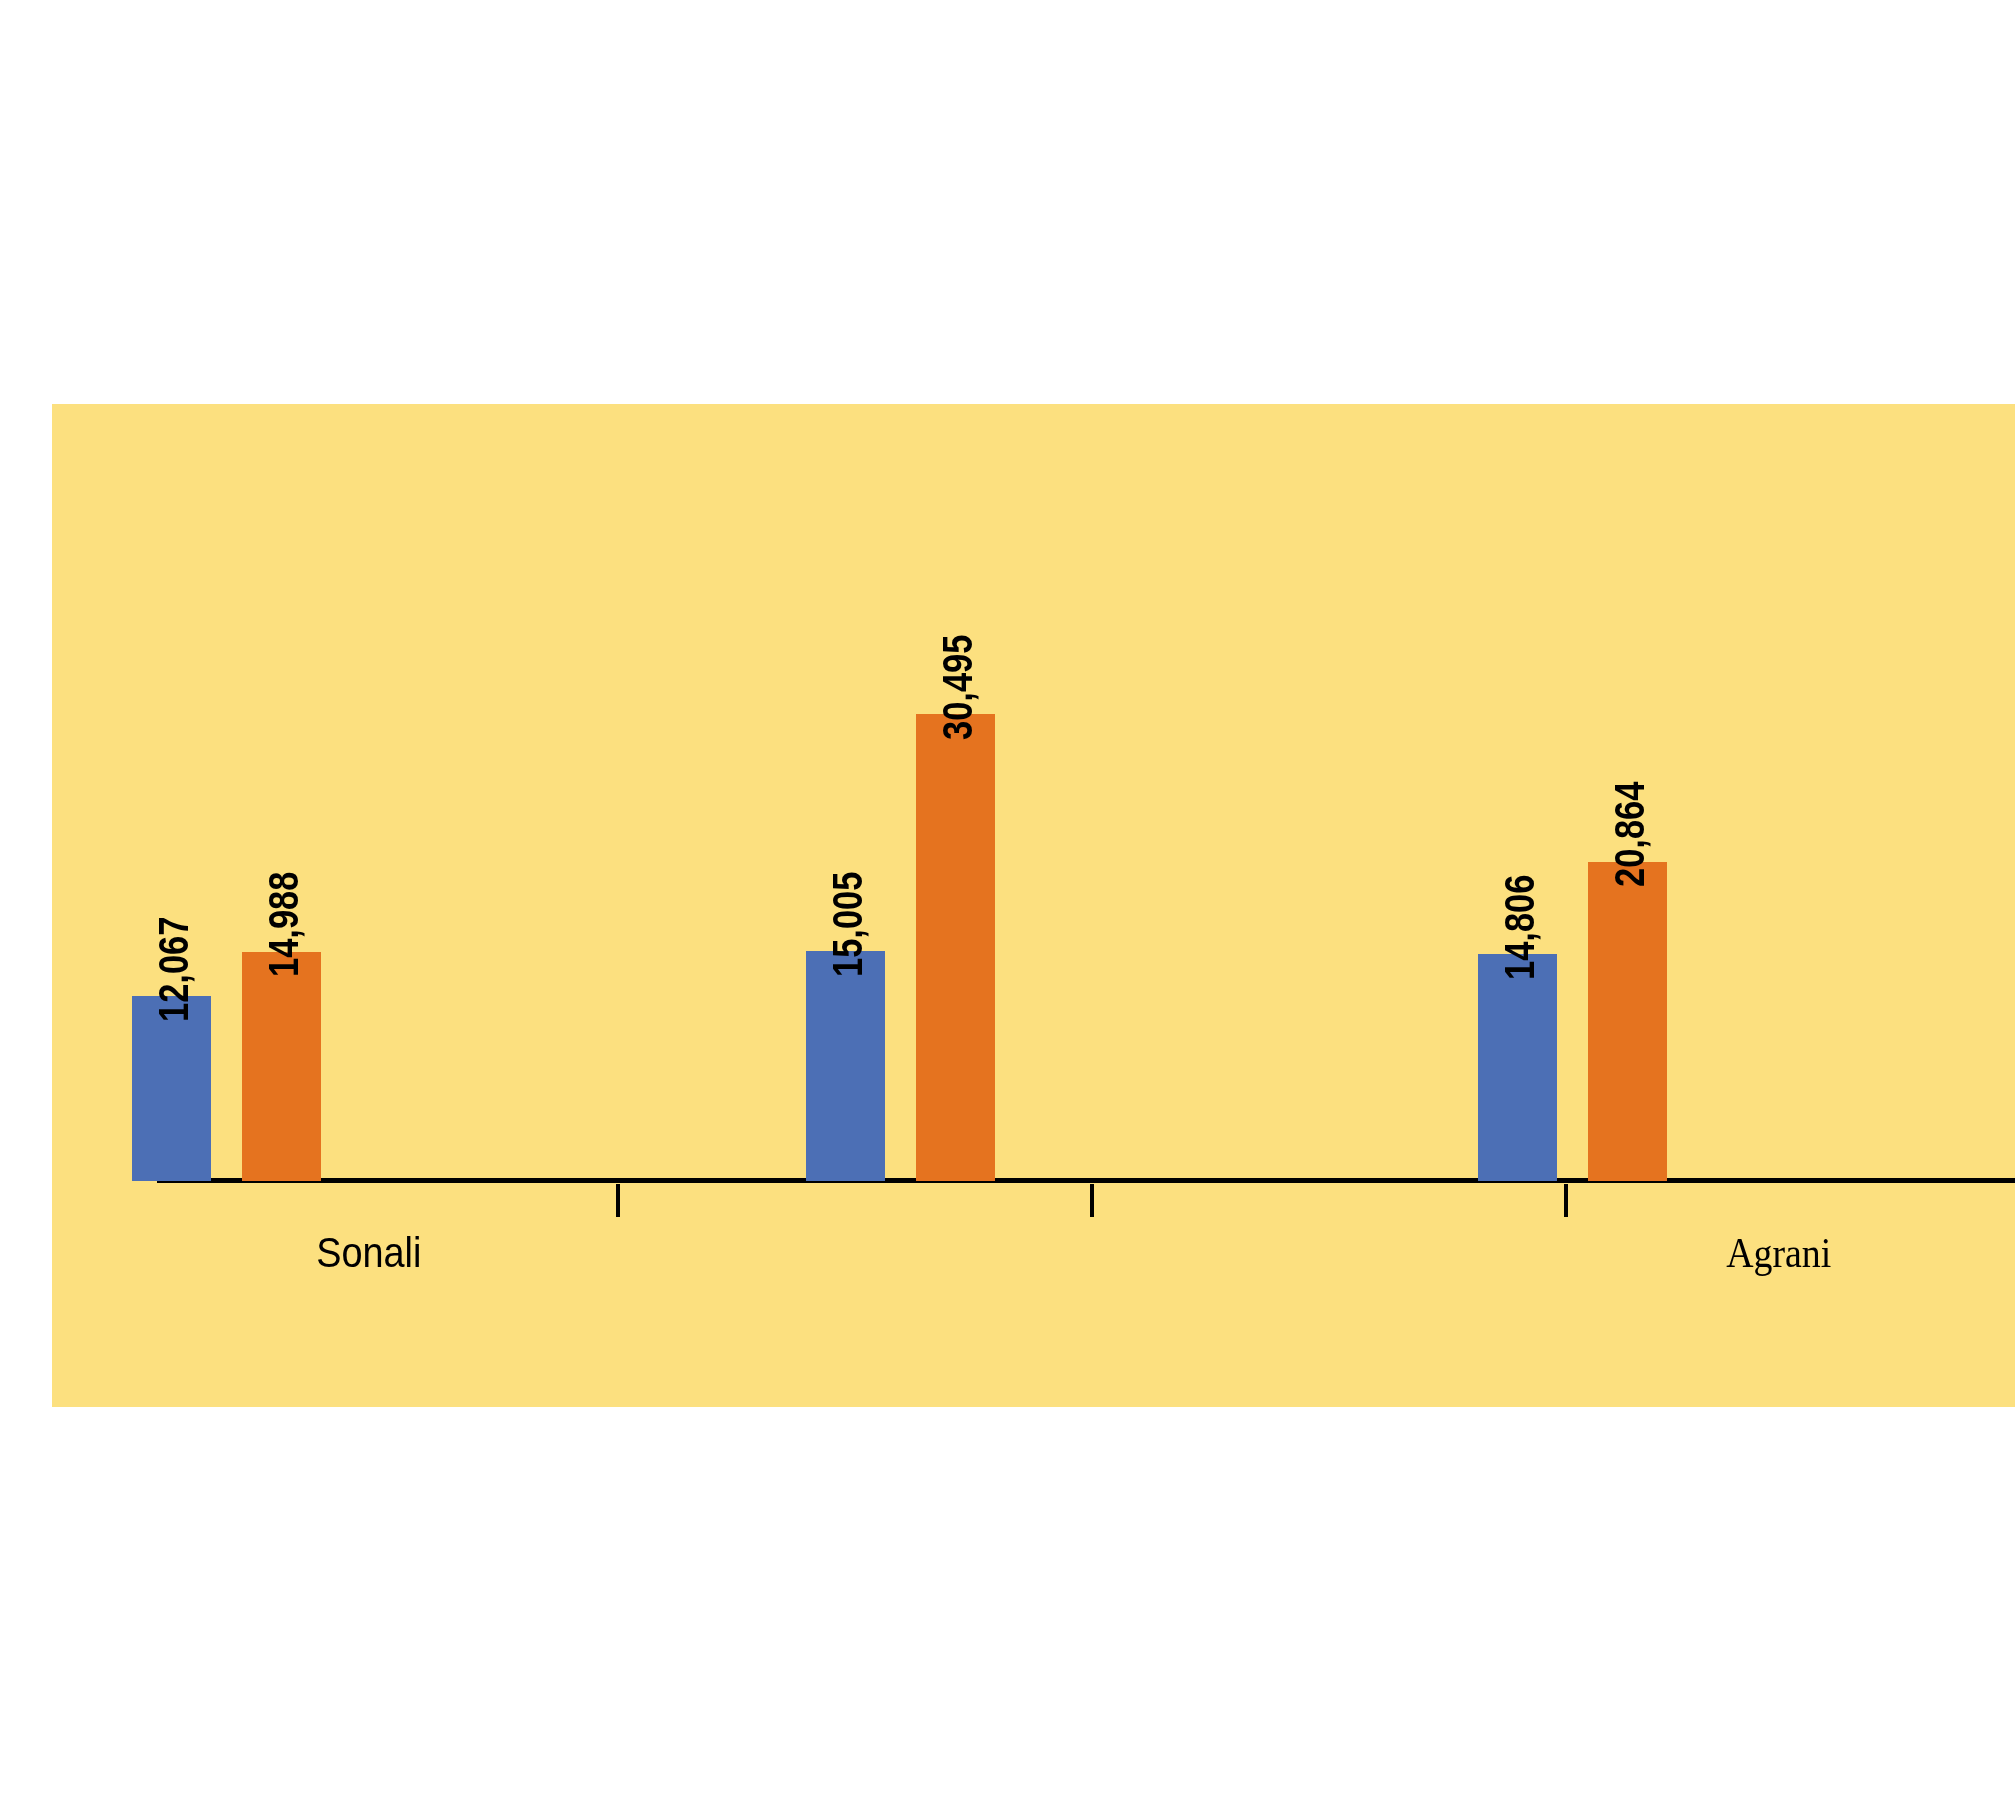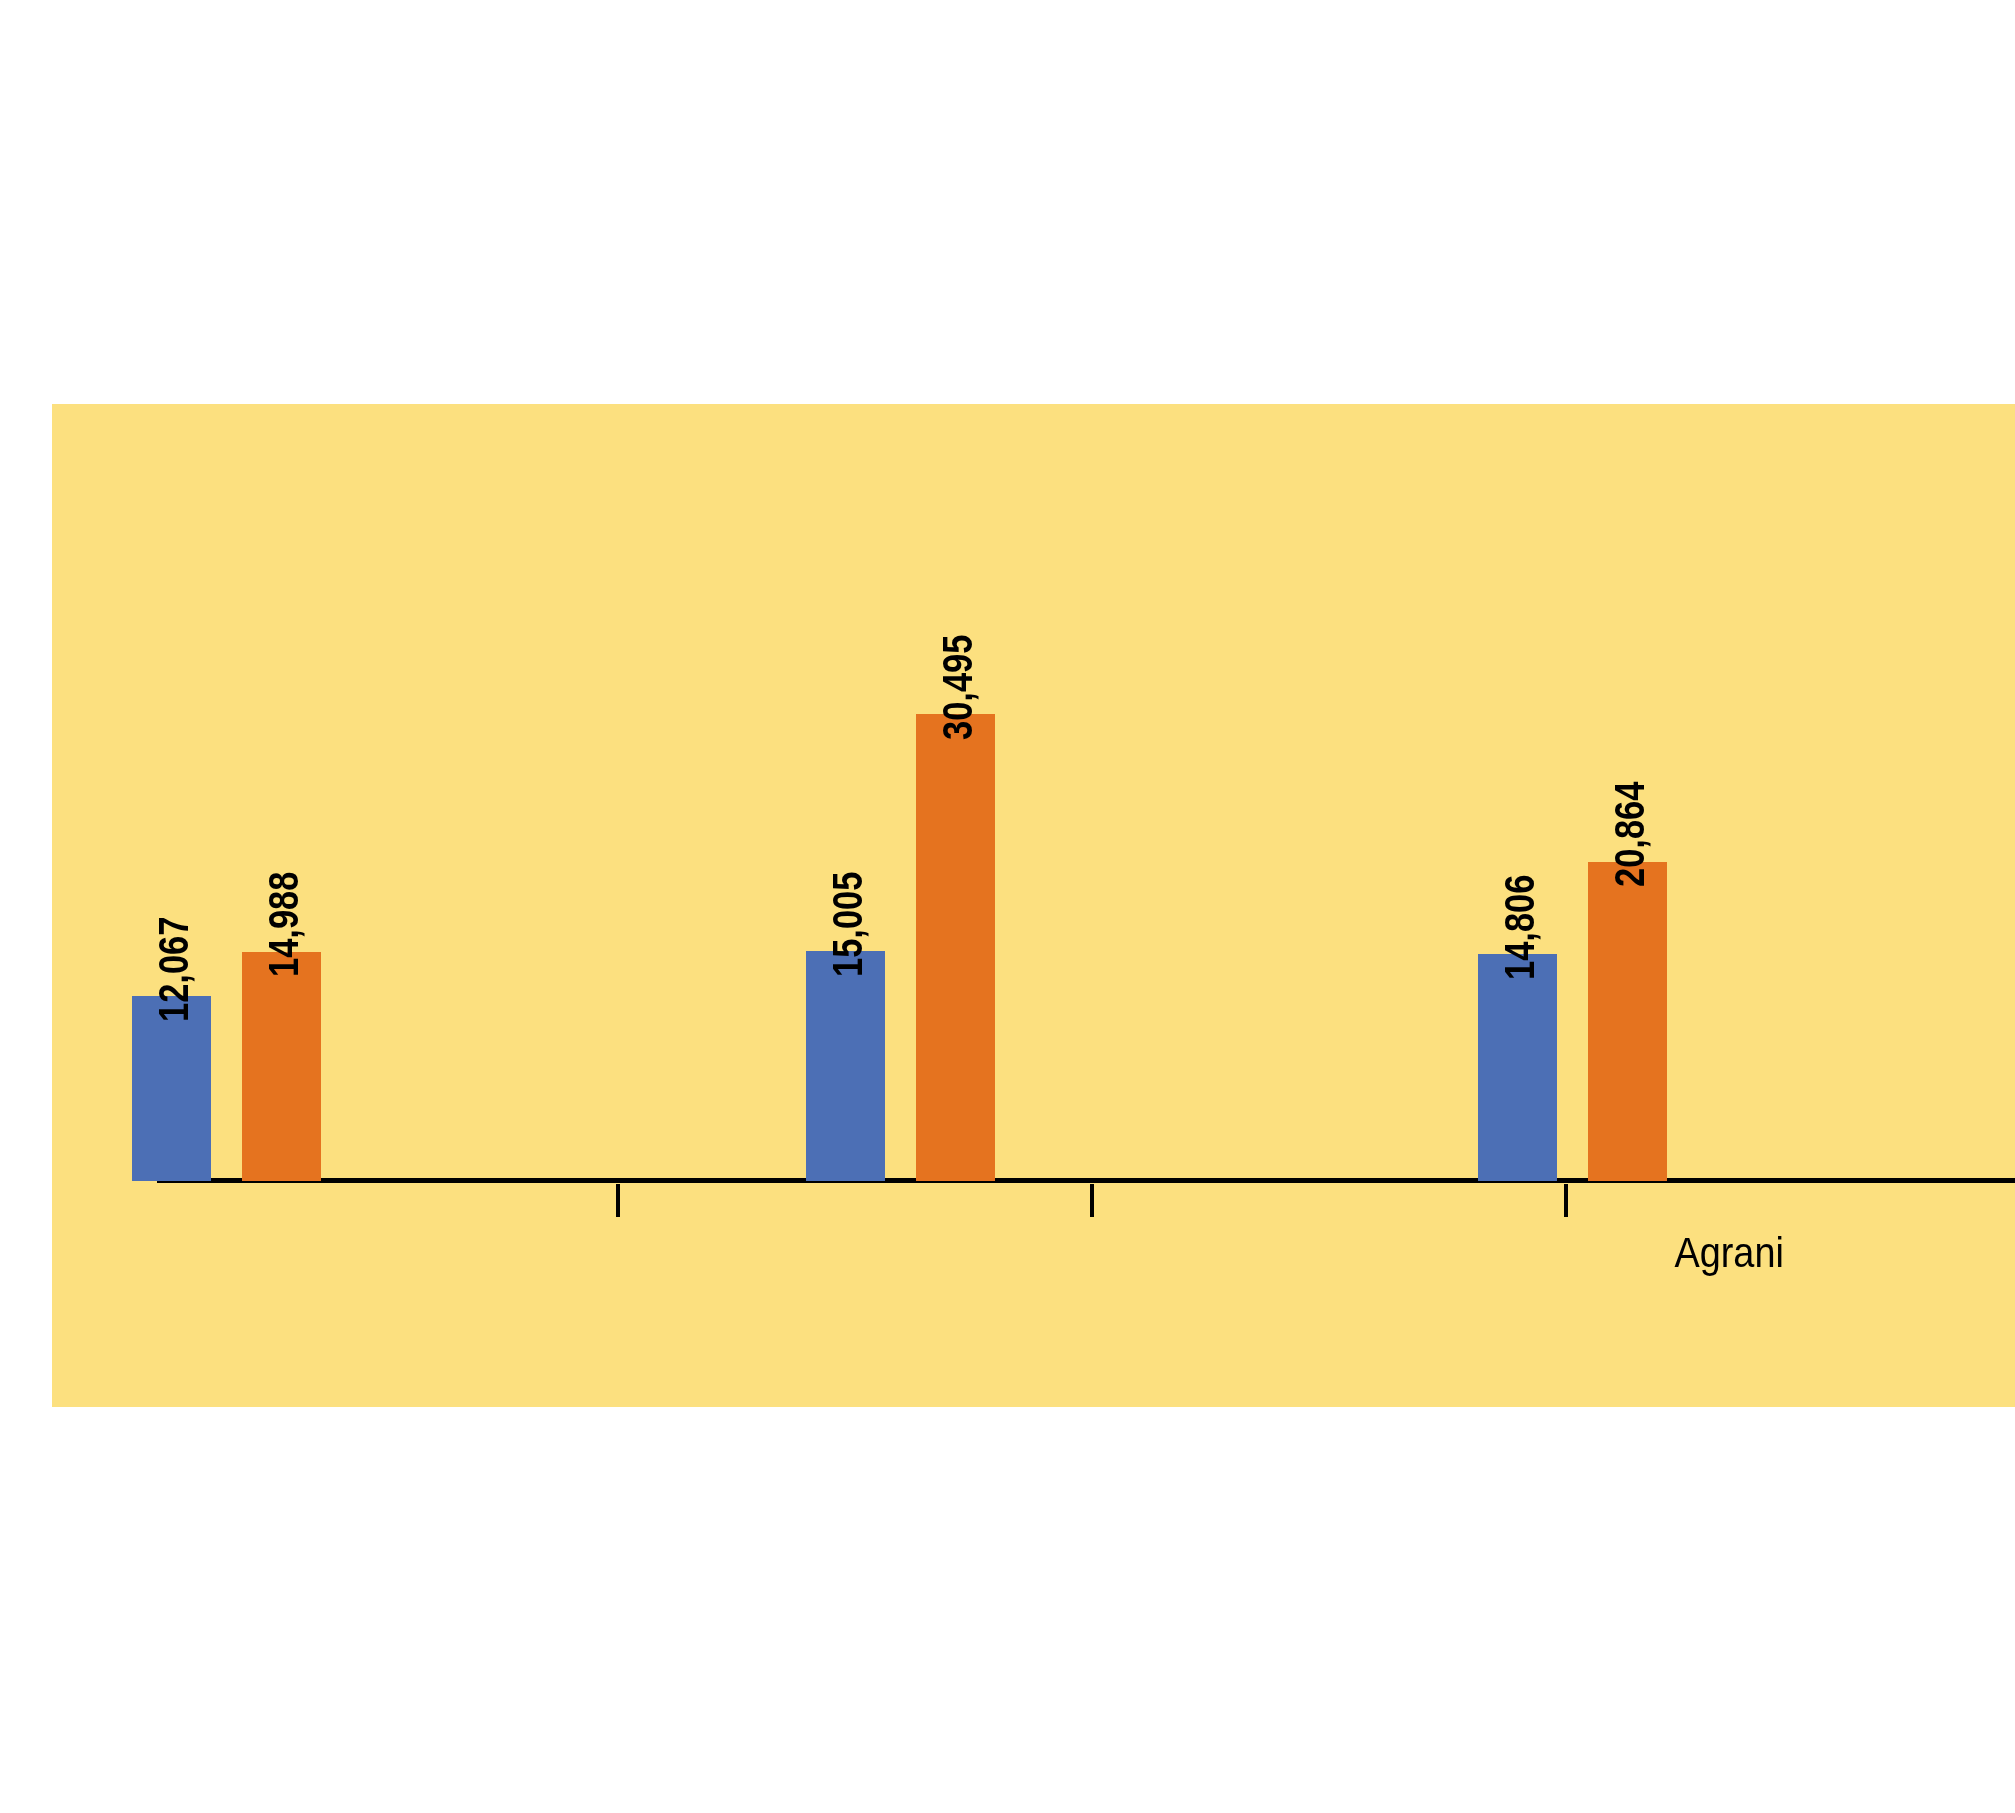--- a/index.html
+++ b/index.html
@@ -78,28 +78,29 @@
 <div id="root">
 
   <div class="panel"></div>
 
   <div class="plot" id="plot">
     <div class="axis-line"></div>
   <div class="bar b23" style="left: 132px; height: 185px; bottom: 633px; background: rgb(76, 111, 181);"></div>
       <div class="valuelabel" style="left: 195px; top: 980px;">12,067</div>
       <div class="bar b24" style="left: 242px; height: 229px; bottom: 633px; background: rgb(229, 115, 31);"></div>
       <div class="valuelabel" style="left: 305px; top: 935px;">14,988</div>
+      <div class="catlabel" style="left: 132px; width: 474px;"><span>Sonali</span></div>
       <div class="bar b23" style="left: 806px; height: 230px; bottom: 633px; background: rgb(76, 111, 181);"></div>
       <div class="valuelabel" style="left: 869px; top: 935px;">15,005</div>
       <div class="bar b24" style="left: 916px; height: 467px; bottom: 633px; background: rgb(229, 115, 31);"></div>
       <div class="valuelabel" style="left: 979px; top: 698px;">30,495</div>
       <div class="bar b23" style="left: 1478px; height: 227px; bottom: 633px; background: rgb(76, 111, 181);"></div>
       <div class="valuelabel" style="left: 1541px; top: 938px;">14,806</div>
       <div class="bar b24" style="left: 1588px; height: 319px; bottom: 633px; background: rgb(229, 115, 31);"></div>
       <div class="valuelabel" style="left: 1651px; top: 845px;">20,864</div>
-      <div class="catlabel" style="left: 1492px; width: 474px;"><span>Agrani</span></div>
+      <div class="catlabel" style="left: 1542px; width: 474px; font-family: Liberation Serif, serif;"><span>Agrani</span></div>
       <div class="tick" style="left: 616px;"></div>
       <div class="tick" style="left: 1090px;"></div>
       <div class="tick" style="left: 1564px;"></div>
     </div>
 
 </div>
 
 
 </body></html>

